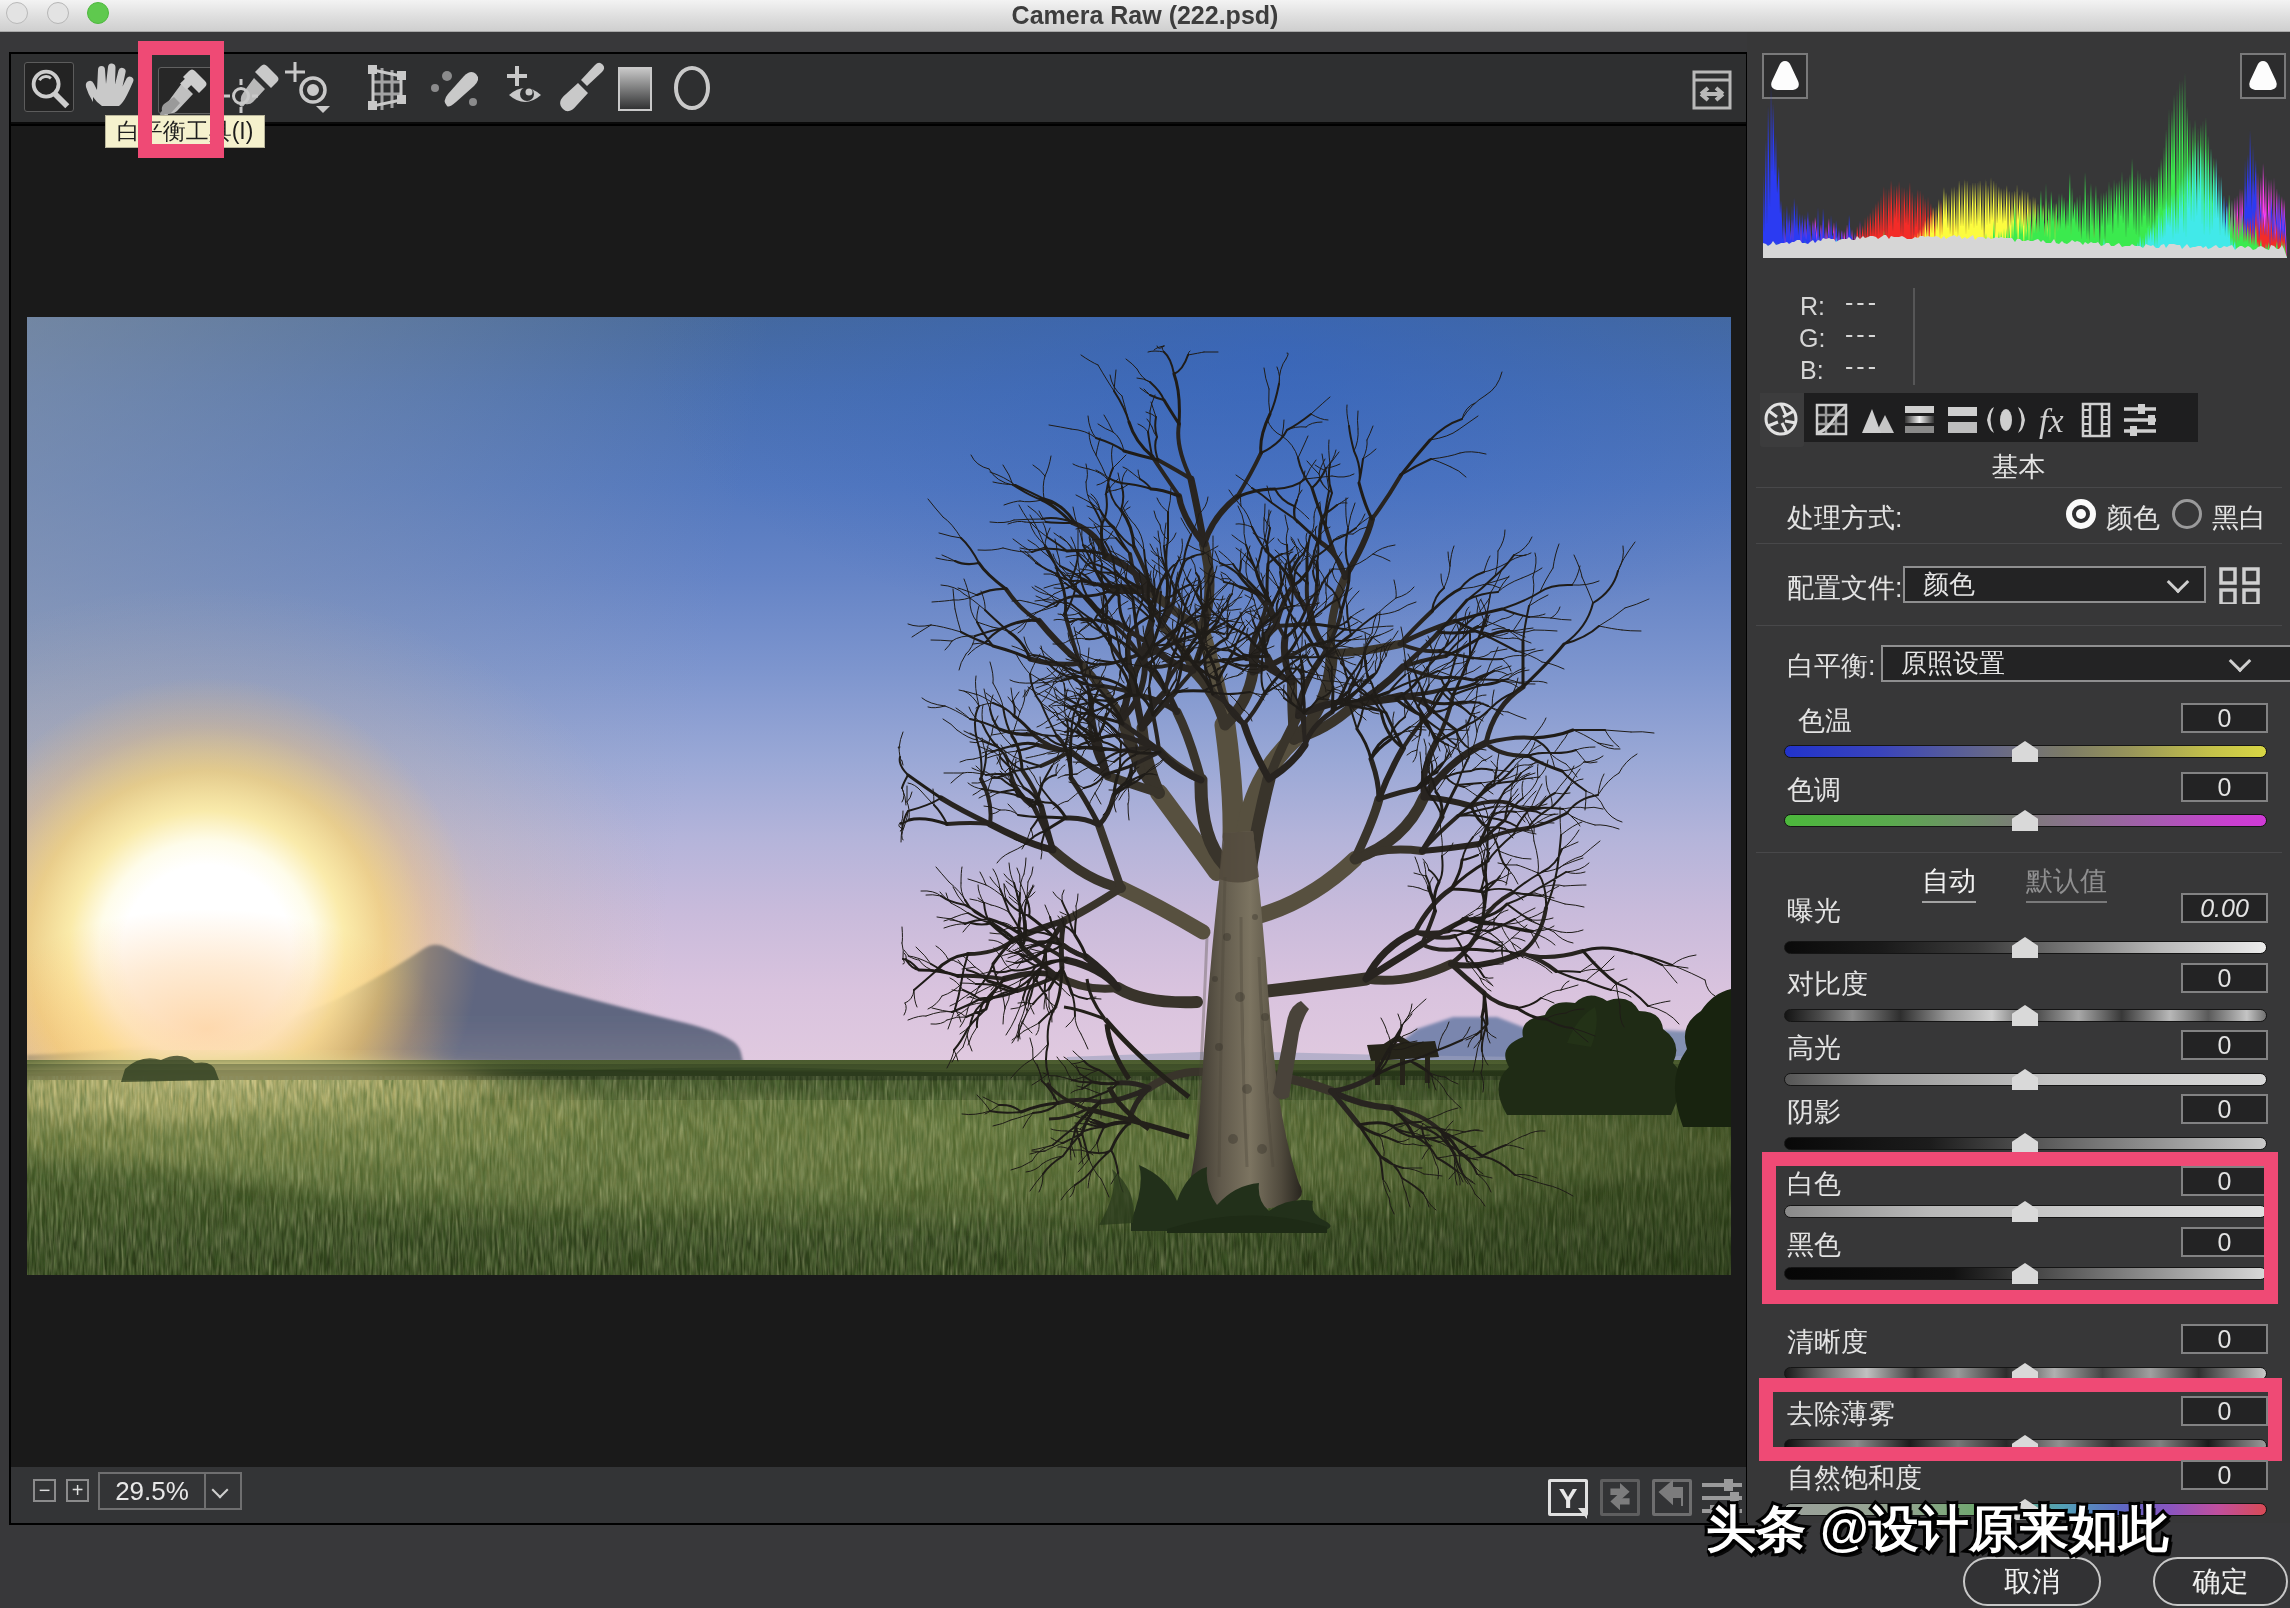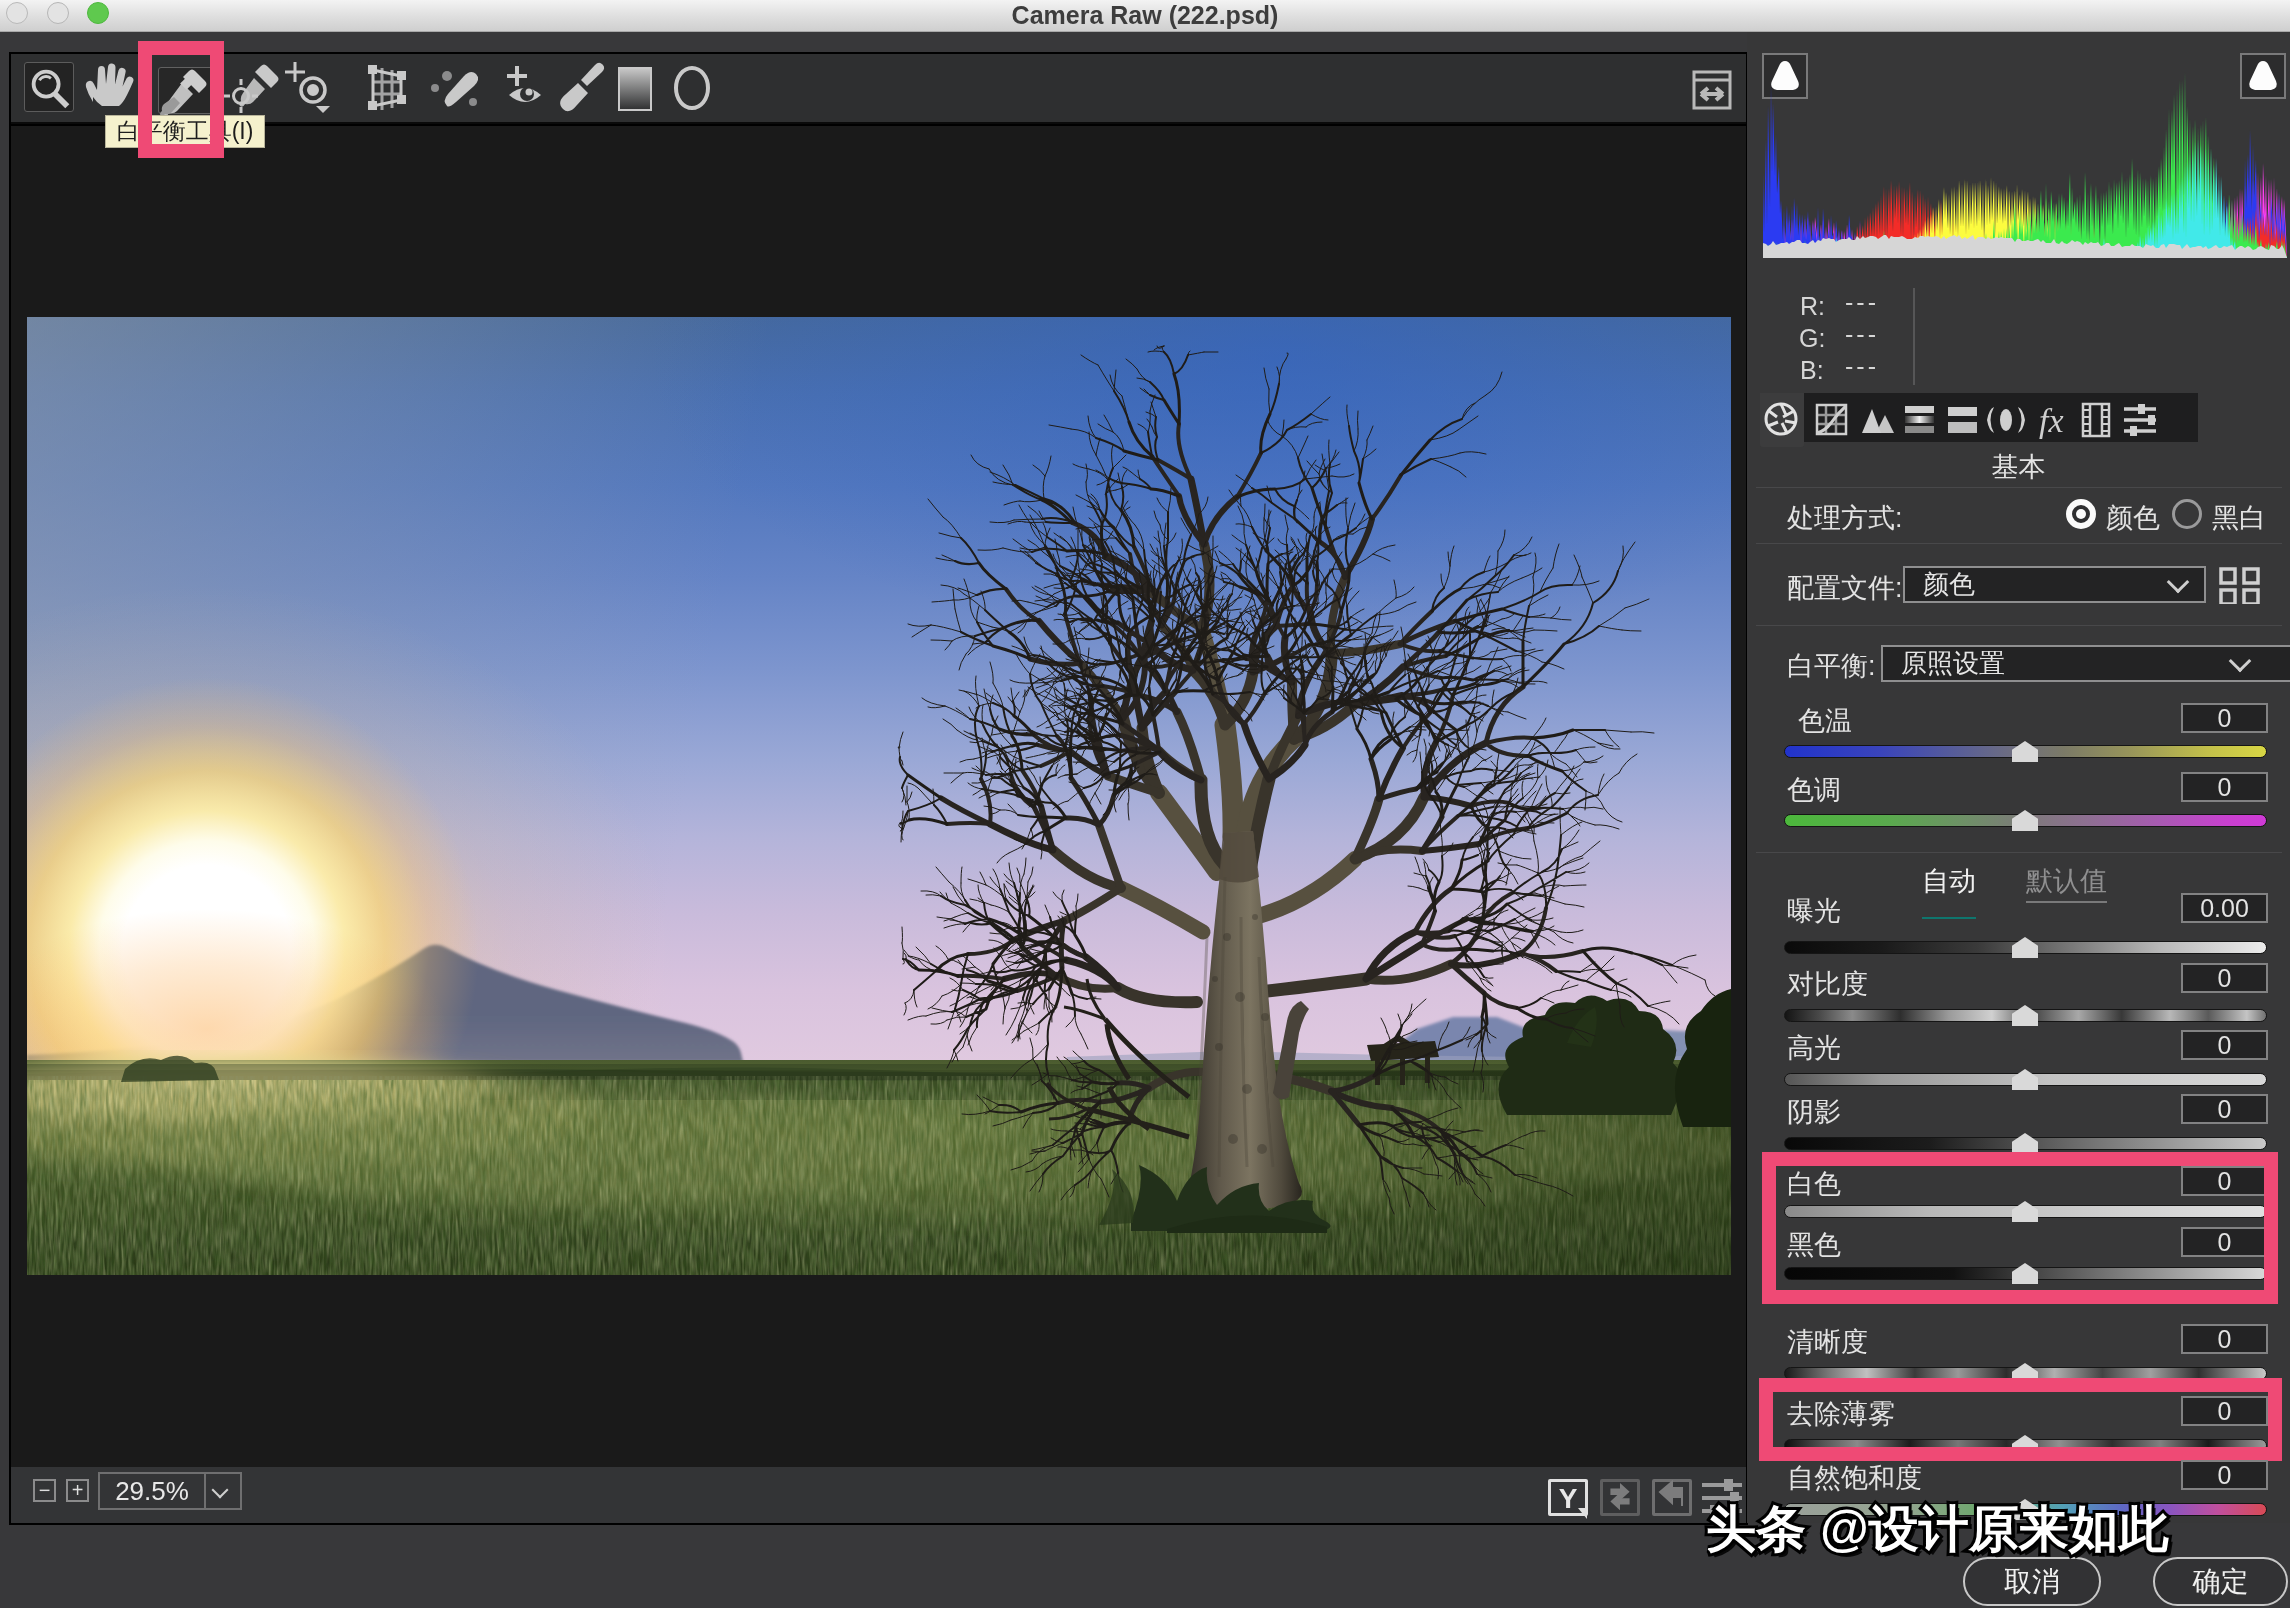--- a/index.html
+++ b/index.html
@@ -430,25 +430,25 @@
 <div class="valbox" style="top:703px;">0</div>
 <div class="track" style="top:745px; background:linear-gradient(90deg,#2133cc 0%,#3a44bb 20%,#565c9a 35%,#6f6f7f 48%,#7b7a67 58%,#98955a 72%,#c3c04a 88%,#d8d644 100%);"></div>
 <div class="thumb" style="left:2012px; top:741px; clip-path:polygon(50% 0,100% 42%,100% 100%,0 100%,0 42%);"></div>
 
 <div class="plabel" style="top:772px;">色调</div>
 <div class="valbox" style="top:772px;">0</div>
 <div class="track" style="top:814px; background:linear-gradient(90deg,#4cb83c 0%,#5aa94e 22%,#6f8f68 38%,#7d7a7a 50%,#8e6f92 63%,#a85ab2 78%,#c840cf 92%,#cf3ad6 100%);"></div>
 <div class="thumb" style="left:2012px; top:810px; clip-path:polygon(50% 0,100% 42%,100% 100%,0 100%,0 42%);"></div>
 <div class="divider" style="top:852px;"></div>
 
-<div class="link" style="left:1922px; top:863px; color:#f0f0f0; border-bottom:2px solid #0f766e; padding-bottom:18px;">自动</div>
+<div class="link" style="left:1922px; top:863px; color:#f0f0f0; border-bottom:2px solid #a3a3a3; padding-bottom:2px;">自动</div>
 <div class="link" style="left:2026px; top:863px; color:#8f8f90; border-bottom:2px solid #79797a; padding-bottom:2px;">默认值</div>
 
 <div class="plabel" style="top:893px;">曝光</div>
-<div class="valbox" style="top:893px;">0.00</div>
+<div class="valbox" style="top:893px;font-style:italic;">0.00</div>
 <div class="track" style="top:941px; background:linear-gradient(90deg,#0a0a0a 0%,#1a1a1a 20%,#3a3a3a 40%,#7a7a7a 60%,#b8b8b8 78%,#ececec 100%);"></div>
 <div class="thumb" style="left:2012px; top:937px; clip-path:polygon(50% 0,100% 42%,100% 100%,0 100%,0 42%);"></div>
 
 <div class="plabel" style="top:966px;">对比度</div>
 <div class="valbox" style="top:963px;">0</div>
 <div class="track" style="top:1009px; background:linear-gradient(90deg,#141414 0%,#484848 7%,#8a8a8a 14%,#2e2e2e 24%,#9a9a9a 34%,#d0d0d0 43%,#4a4a4a 52%,#a8a8a8 61%,#383838 70%,#b8b8b8 80%,#5a5a5a 88%,#c4c4c4 96%,#707070 100%);"></div>
 <div class="thumb" style="left:2012px; top:1005px; clip-path:polygon(50% 0,100% 42%,100% 100%,0 100%,0 42%);"></div>
 
 <div class="plabel" style="top:1030px;">高光</div>
 <div class="valbox" style="top:1030px;">0</div>

